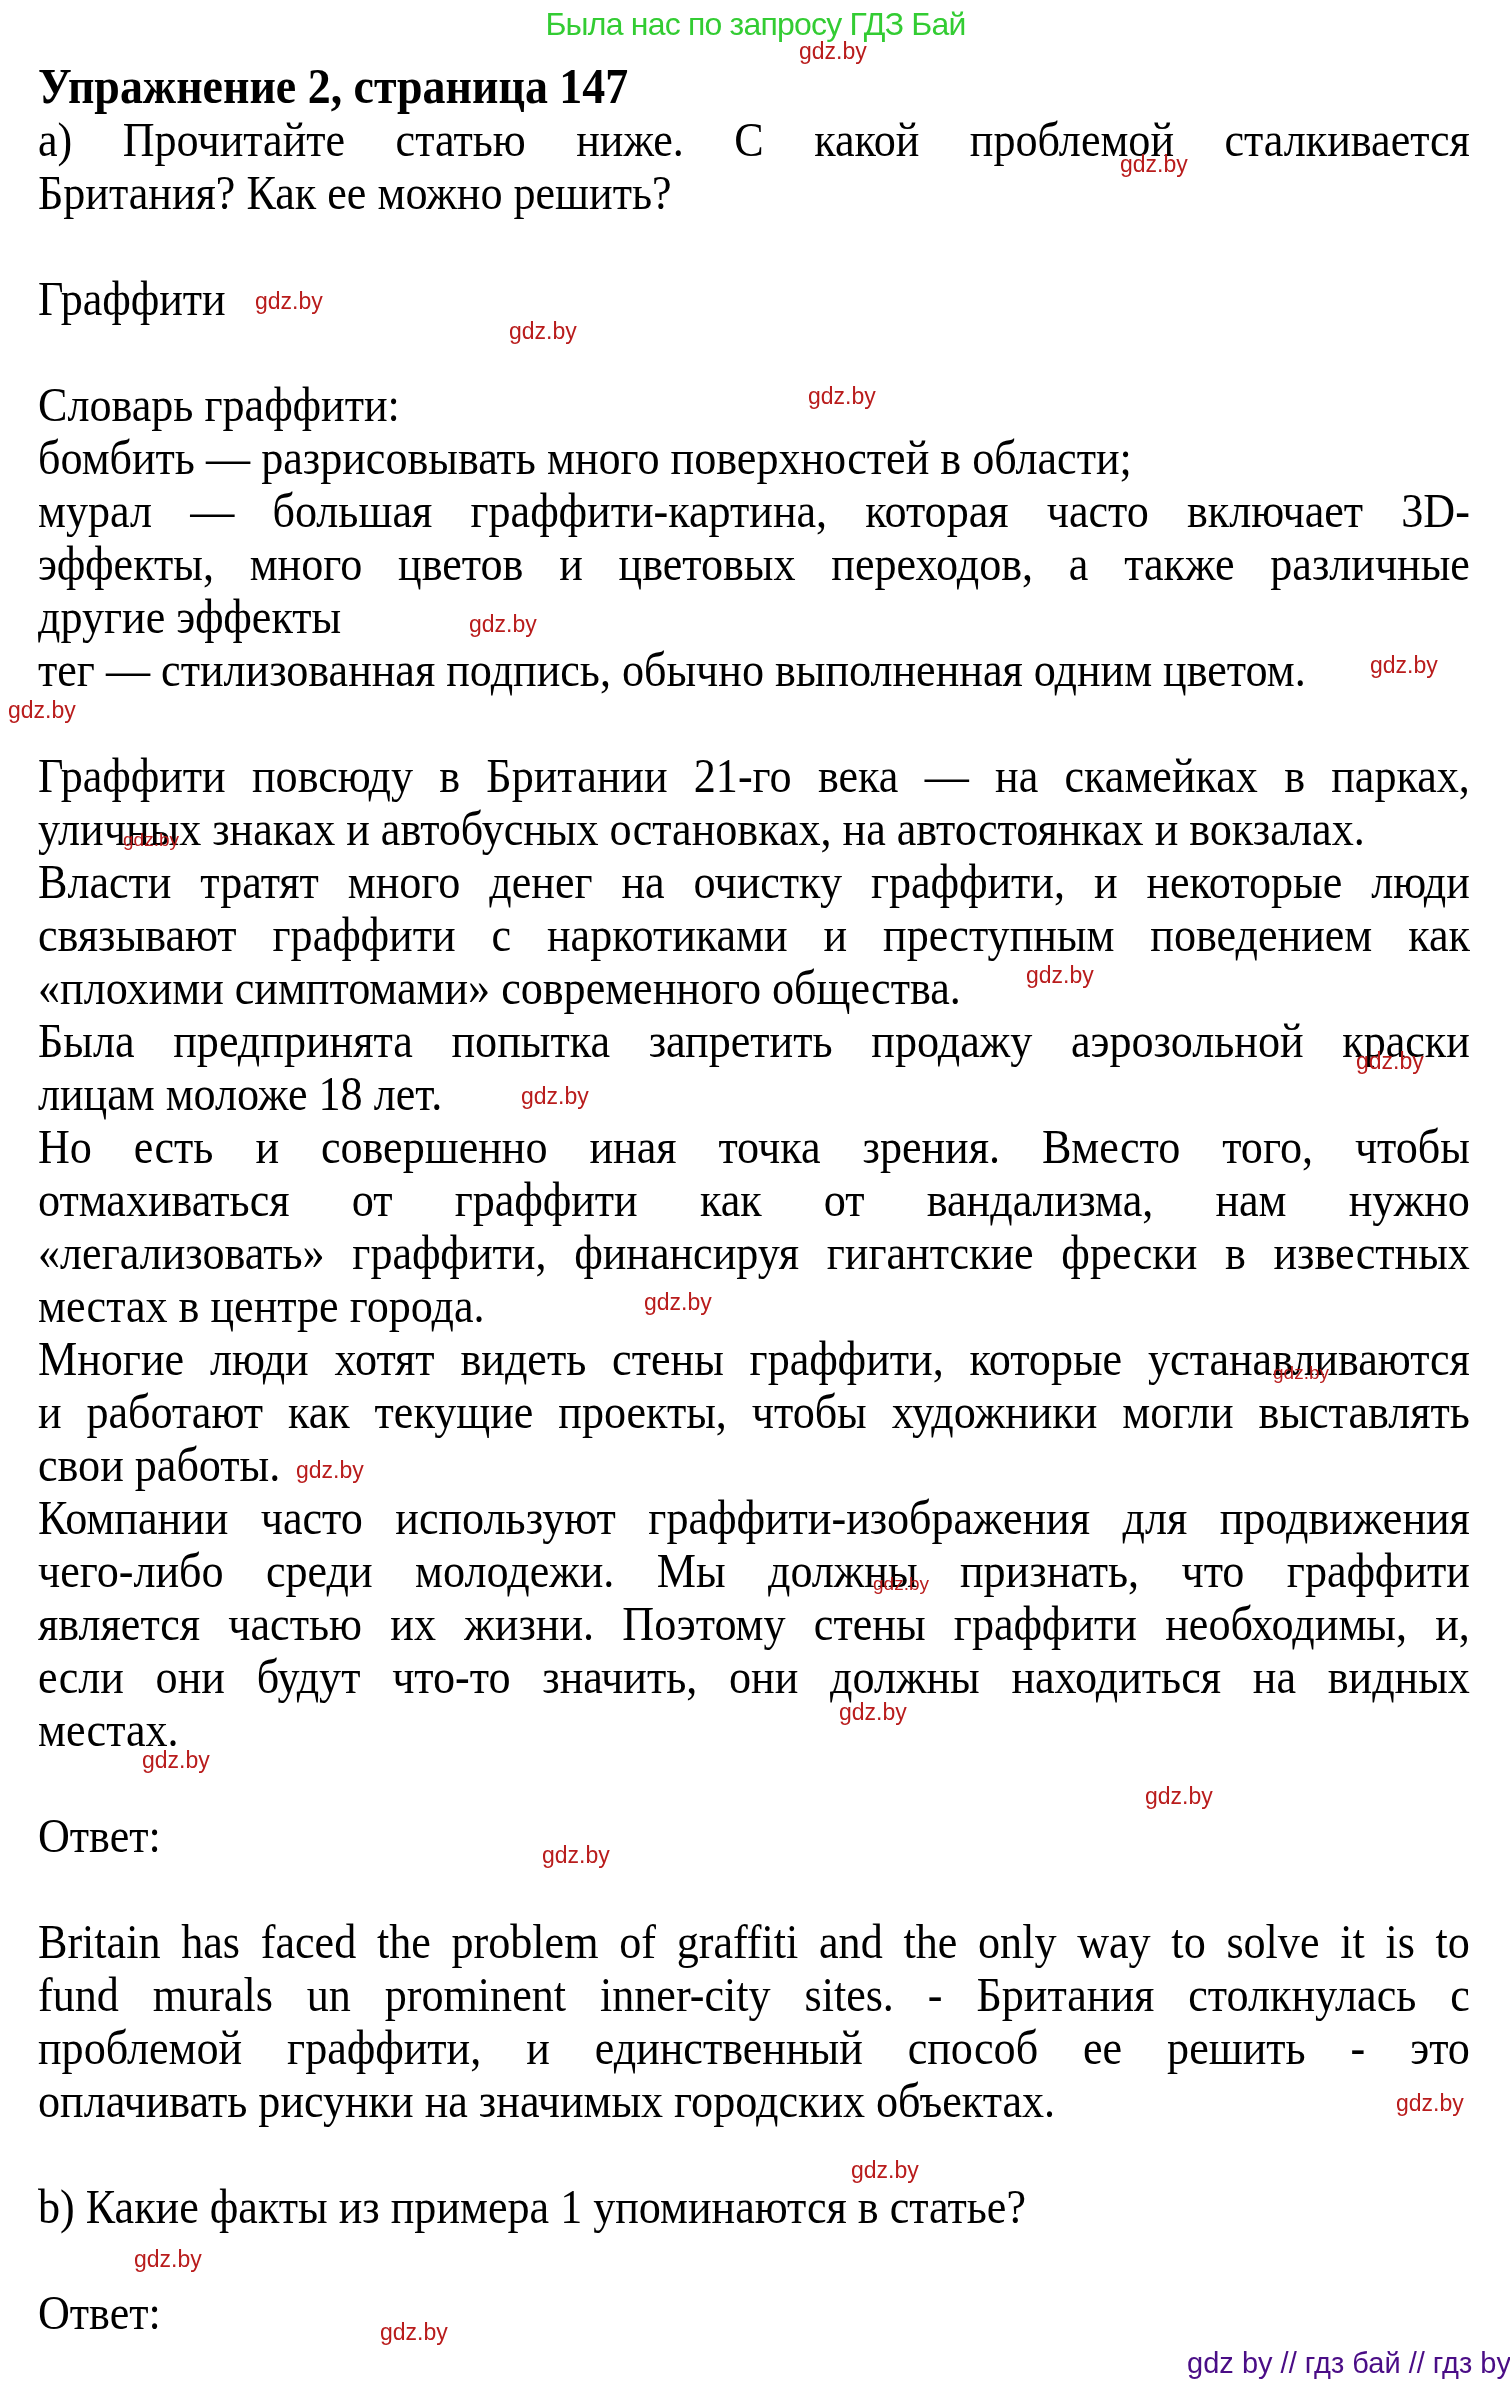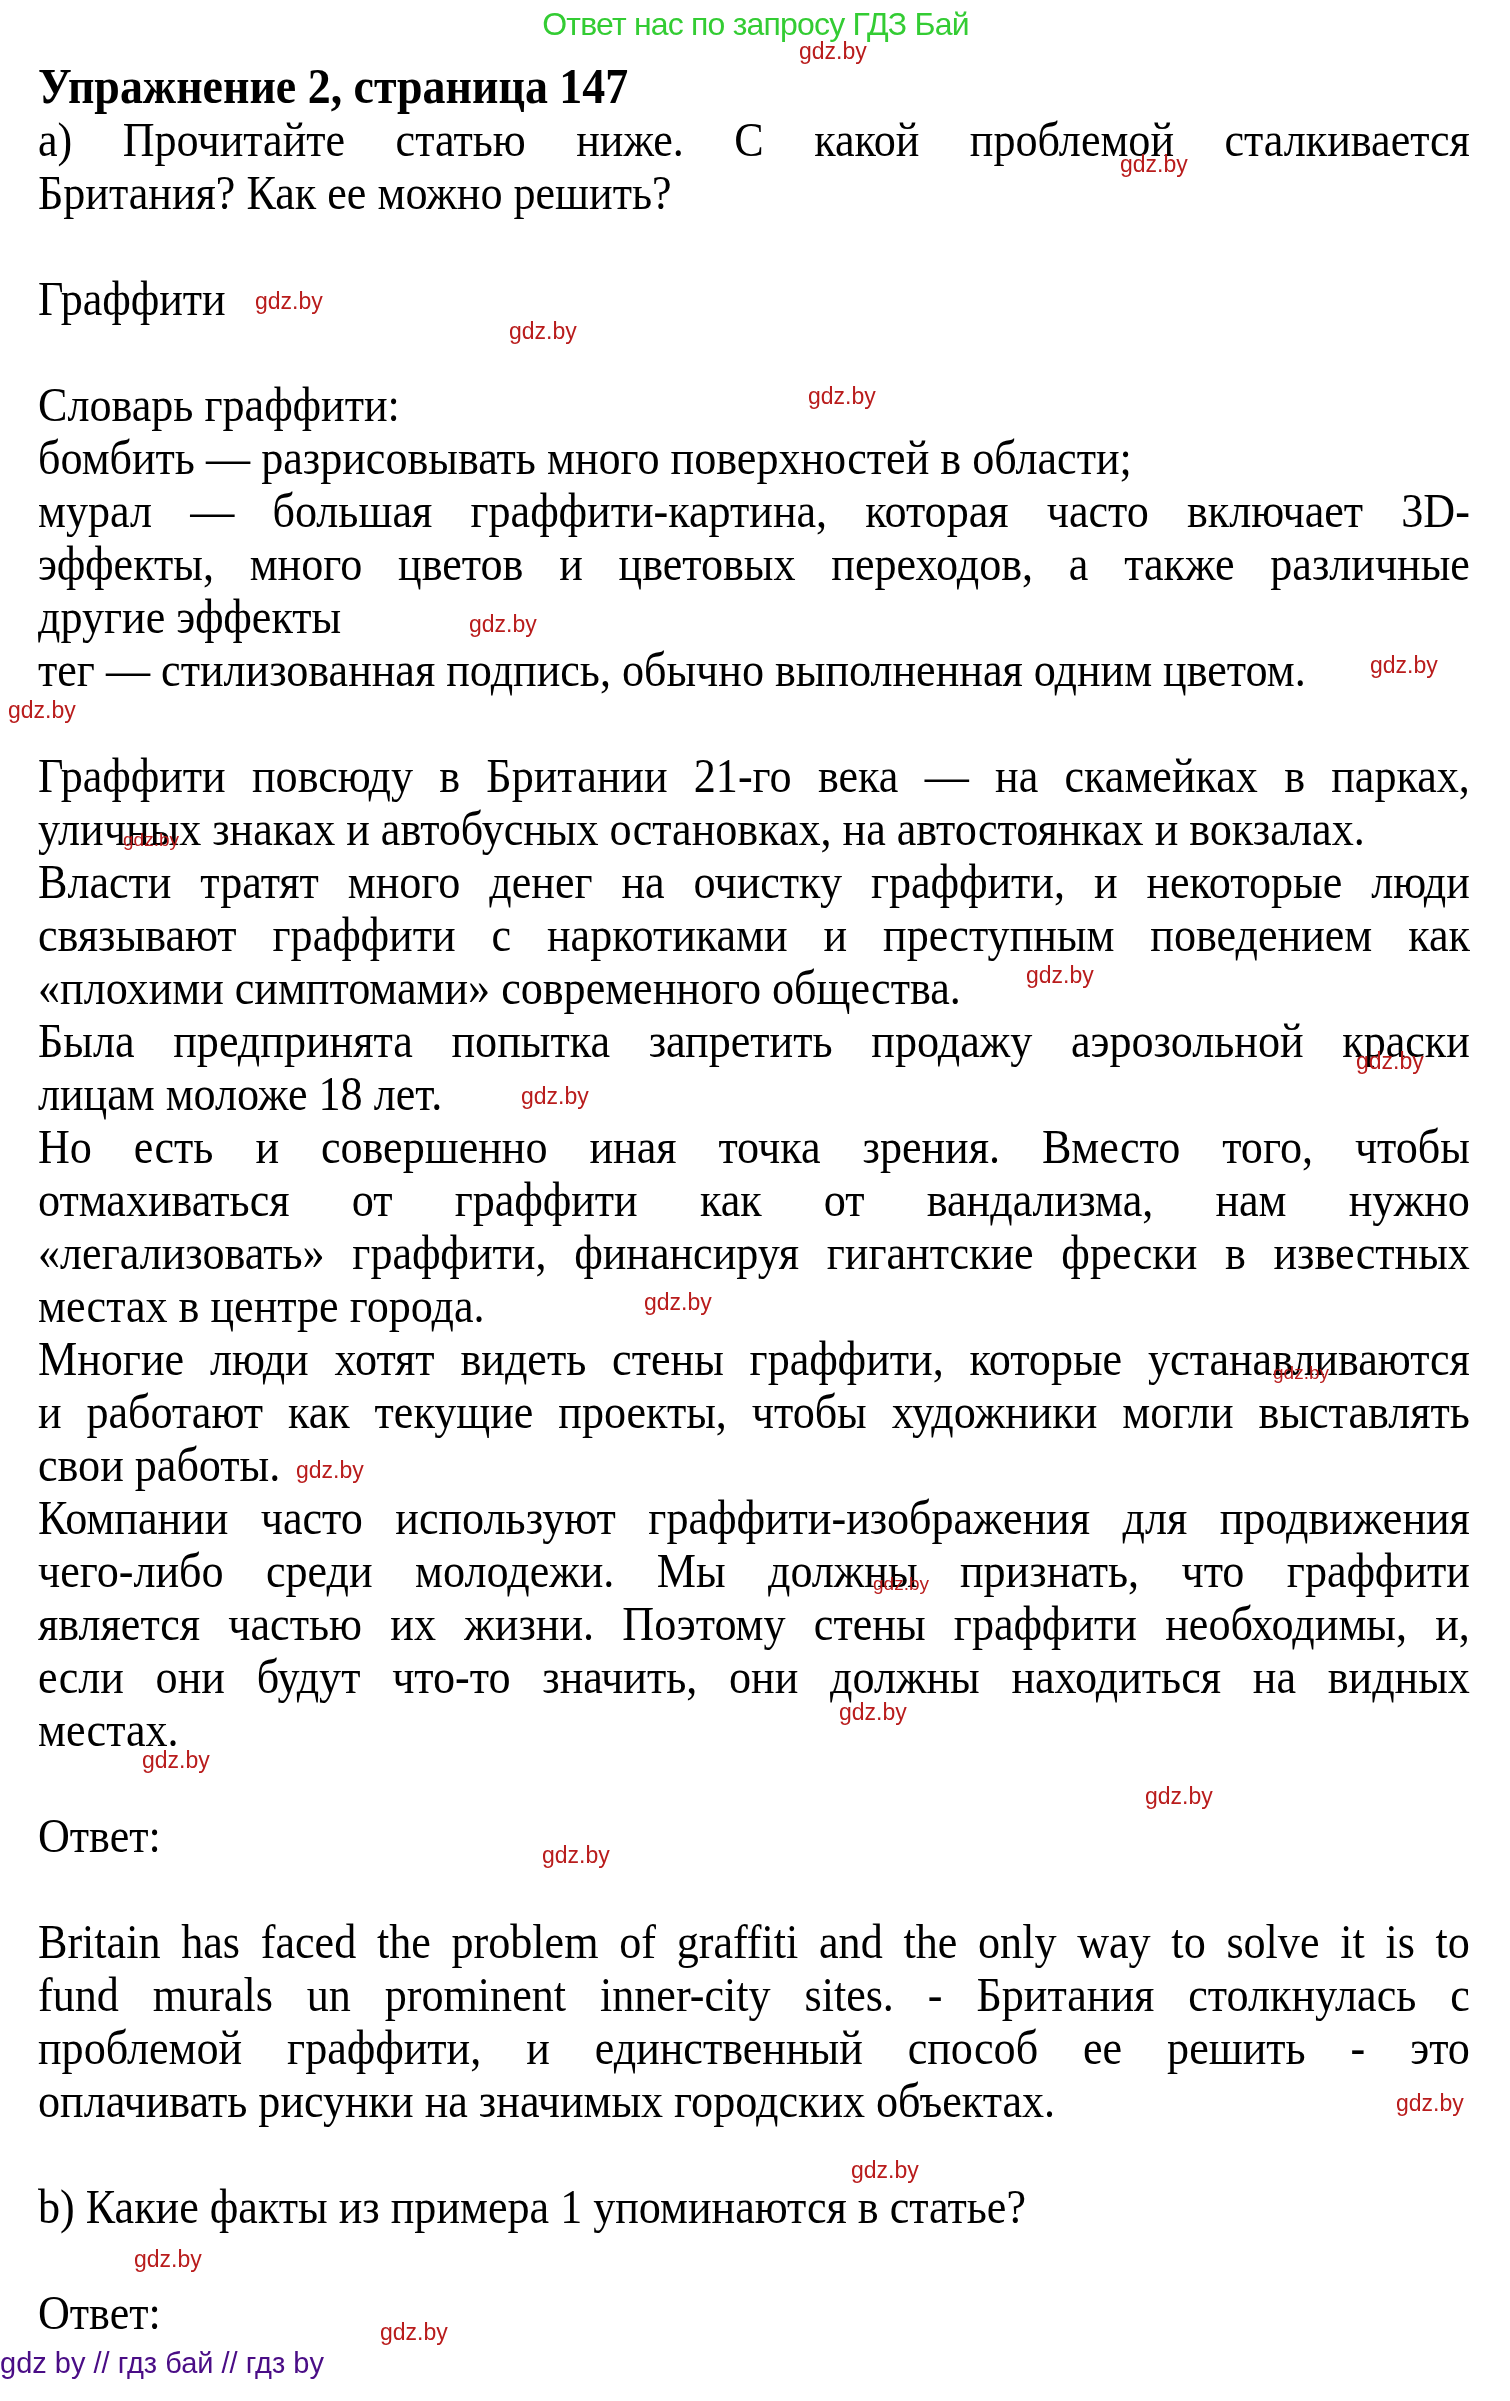--- a/index.html
+++ b/index.html
@@ -43,32 +43,32 @@
     position:absolute;
     font-family:"Liberation Sans", sans-serif;
     font-size:23px;
     color:#b91c1c;
     white-space:nowrap;
   }
   .wm.sm{font-size:19px;}
   .footer{
     position:absolute;
     top:2347px;left:0;right:0;
-    text-align:left;
+    text-align:right;
     font-family:"Liberation Sans", sans-serif;
     font-size:29px;
     color:#4a0d86;
   }
 </style>
 </head>
 <body>
 
 <div class="page">
 
-  <div class="banner">Ответ нас по запросу ГДЗ Бай</div>
+  <div class="banner">Была нас по запросу ГДЗ Бай</div>
 
   <div class="flow">
     <div class="sp-top"></div>
     <div class="ln hd">Упражнение 2, страница 147</div>
     <div class="ln j">а) Прочитайте статью ниже. С какой проблемой сталкивается</div>
     <div class="ln l">Британия? Как ее можно решить?</div>
     <div class="gap"></div>
     <div class="ln l">Граффити</div>
     <div class="gap"></div>
     <div class="ln l">Словарь граффити:</div>

